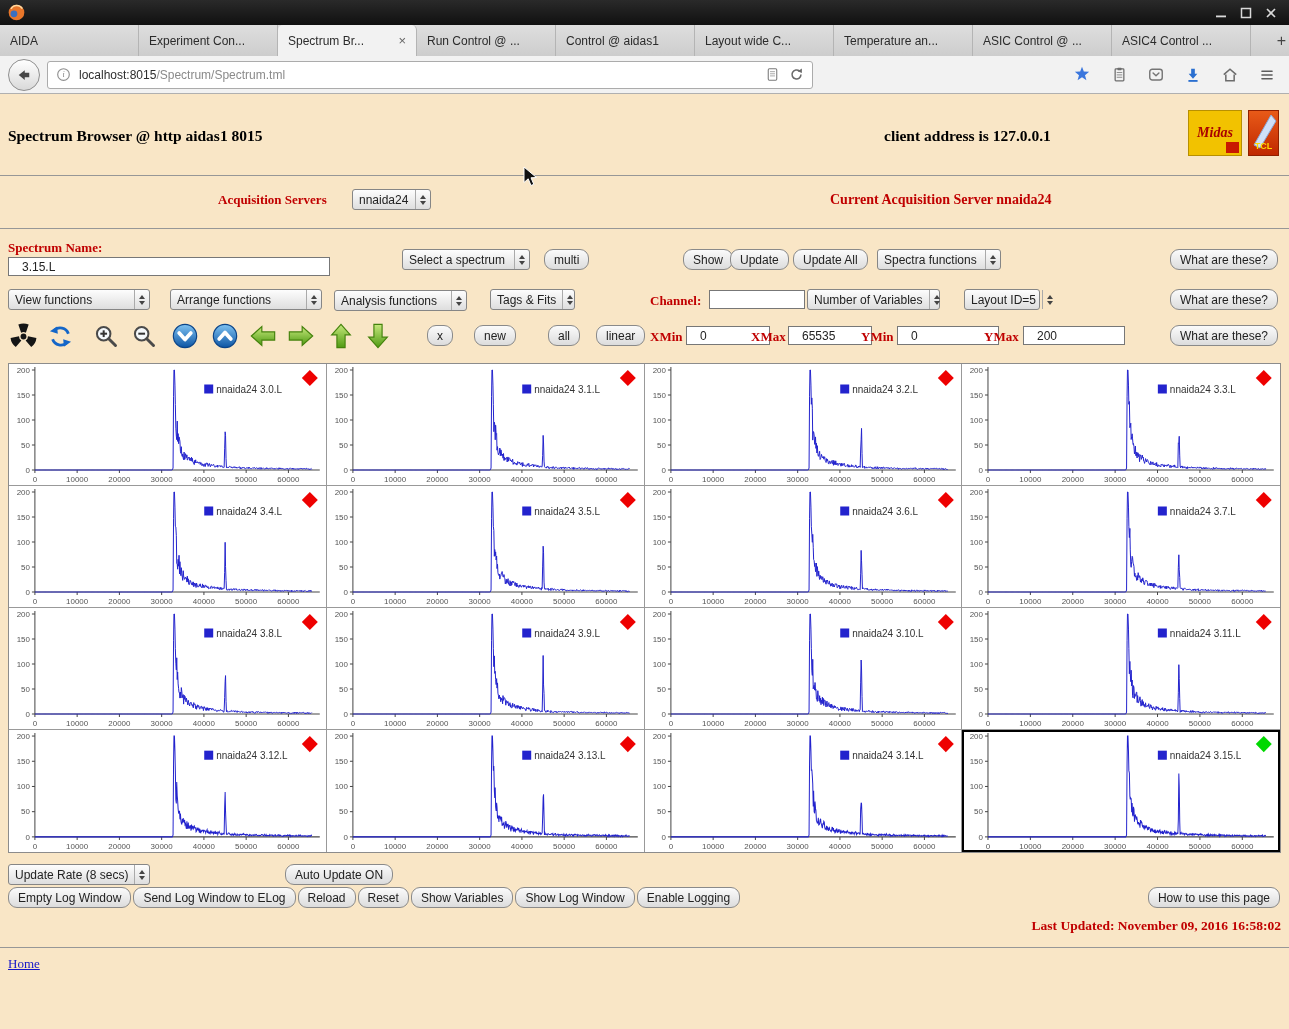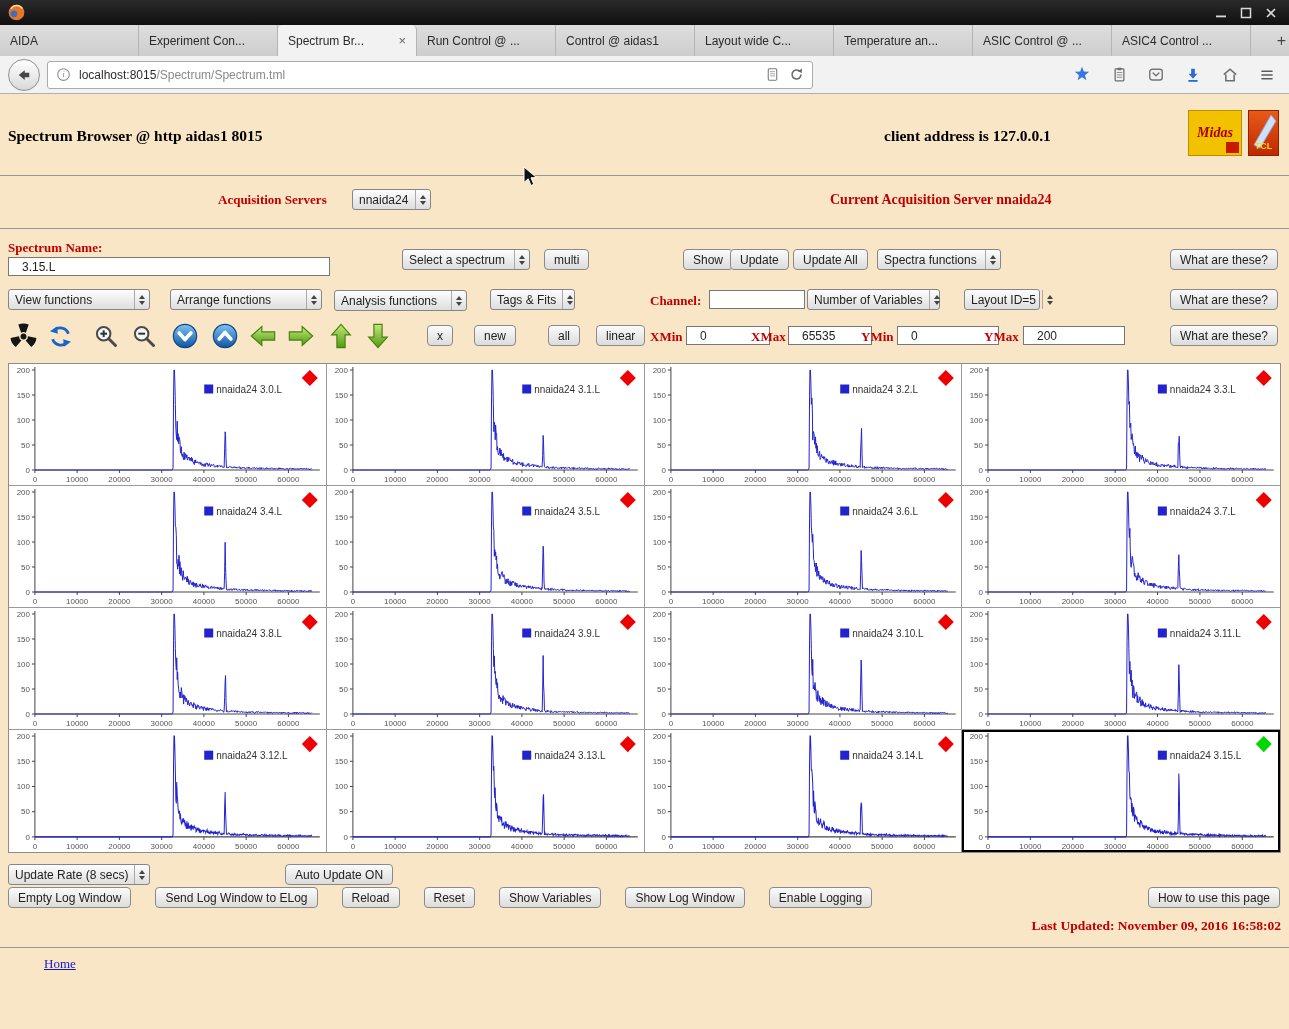--- a/index.html
+++ b/index.html
@@ -30,45 +30,45 @@
   .nav-right{display:flex;gap:13px;margin-left:auto;align-items:center;padding-right:2px;}
   .navicon{width:24px;height:24px;display:flex;align-items:center;justify-content:center;}
 
   
   .content{height:935px;background:#f9e6c6;position:relative;}
   .sep{position:absolute;left:0;right:0;border-top:1px solid #979797;height:0;}
   .abs{position:absolute;}
   .rlab{font:bold 13px "Liberation Serif",serif;color:#c00000;white-space:nowrap;}
   .h-red{font:bold 15.5px "Liberation Serif",serif;color:#000000;white-space:nowrap;}
 
-  .btn{display:inline-flex;align-items:center;justify-content:center;height:21px;padding:0 9px;background:linear-gradient(#fbfbfb,#dcdcdc);border:1px solid #8a8a8a;border-radius:4px;font:12px "Liberation Sans",sans-serif;color:#222;box-sizing:border-box;white-space:nowrap;}
+  .btn{display:inline-flex;align-items:center;justify-content:center;height:21px;padding:0 9px;background:linear-gradient(#fbfbfb,#dcdcdc);border:1px solid #8a8a8a;border-radius:9px;font:12px "Liberation Sans",sans-serif;color:#222;box-sizing:border-box;white-space:nowrap;}
   .combo{display:inline-flex;align-items:center;justify-content:space-between;height:21px;background:linear-gradient(#fdfdfd,#dedede);border:1px solid #868686;border-radius:3px;padding:0 4px 0 6px;font:12px "Liberation Sans",sans-serif;color:#222;box-sizing:border-box;white-space:nowrap;}
   .combo-arrows{display:flex;flex-direction:column;justify-content:center;gap:2px;border-left:1px solid #aaa;padding-left:4px;margin-left:6px;align-self:stretch;}
   .combo-arrows .up{width:0;height:0;border-left:3.5px solid transparent;border-right:3.5px solid transparent;border-bottom:4px solid #444;}
   .combo-arrows .dn{width:0;height:0;border-left:3.5px solid transparent;border-right:3.5px solid transparent;border-top:4px solid #444;}
   .tin{border:1px solid #777;background:#fff;font:12px "Liberation Sans",sans-serif;color:#222;padding:0 13px;height:17px;box-sizing:content-box;}
 
   .tool{position:absolute;top:227px;width:30px;height:30px;display:flex;align-items:center;justify-content:center;}
 
   .grid{position:absolute;left:8px;top:269px;width:1273px;height:490px;display:grid;grid-template-columns:repeat(4,1fr);grid-auto-rows:122px;border:1px solid #8c8c8c;background:#fff;box-sizing:border-box;}
   .panel{background:#fff;border-right:1px solid #999;border-bottom:1px solid #999;box-sizing:border-box;overflow:hidden;}
   .panel:nth-child(4n){border-right:none;}
   .panel:nth-child(n+13){border-bottom:none;}
   .panel.sel{box-shadow:inset 0 0 0 2px #000;}
   .panel svg{display:block;width:100%;height:100%;}
   .tick{font:8px "Liberation Sans",sans-serif;fill:#555;}
   .legend{font:10px "Liberation Sans",sans-serif;fill:#333;}
 
-  .logrow{position:absolute;left:8px;top:793px;display:flex;gap:24px;}
+  .logrow{position:absolute;left:8px;top:793px;display:flex;gap:2px;}
   .midas-logo{position:absolute;left:1188px;top:16px;width:54px;height:46px;background:#f2c200;border:1px solid #b89000;box-sizing:border-box;display:flex;align-items:center;justify-content:center;}
   .midas-text{font:bold italic 14px "Liberation Serif",serif;color:#a80000;}
   .midas-badge{position:absolute;right:2px;bottom:2px;width:13px;height:11px;background:#c81800;}
   .tcl-logo{position:absolute;left:1248px;top:16px;width:31px;height:46px;background:linear-gradient(#e85a18,#c02800);border:1px solid #902000;box-sizing:border-box;overflow:hidden;}
   .tcl-text{position:absolute;left:0;right:0;bottom:4px;text-align:center;font:bold 9px "Liberation Sans",sans-serif;color:#ffd900;}
-  .home-link{font:13px "Liberation Serif",serif;color:#1515c8;text-decoration:underline;margin-left:36px;}
+  .home-link{font:13px "Liberation Serif",serif;color:#1515c8;text-decoration:underline;}
   .cursor{position:absolute;left:523px;top:166px;z-index:50;pointer-events:none;}
 </style>
 <title>Spectrum Browser @ aidas1 - Mozilla Firefox</title></head>
 <body>
 
 <svg width="0" height="0" style="position:absolute" aria-hidden="true">
   <defs>
     <linearGradient id="gb" x1="0" y1="0" x2="0" y2="1">
         <stop offset="0" stop-color="#7fc3f2"></stop>
         <stop offset="1" stop-color="#0d55a4"></stop>

